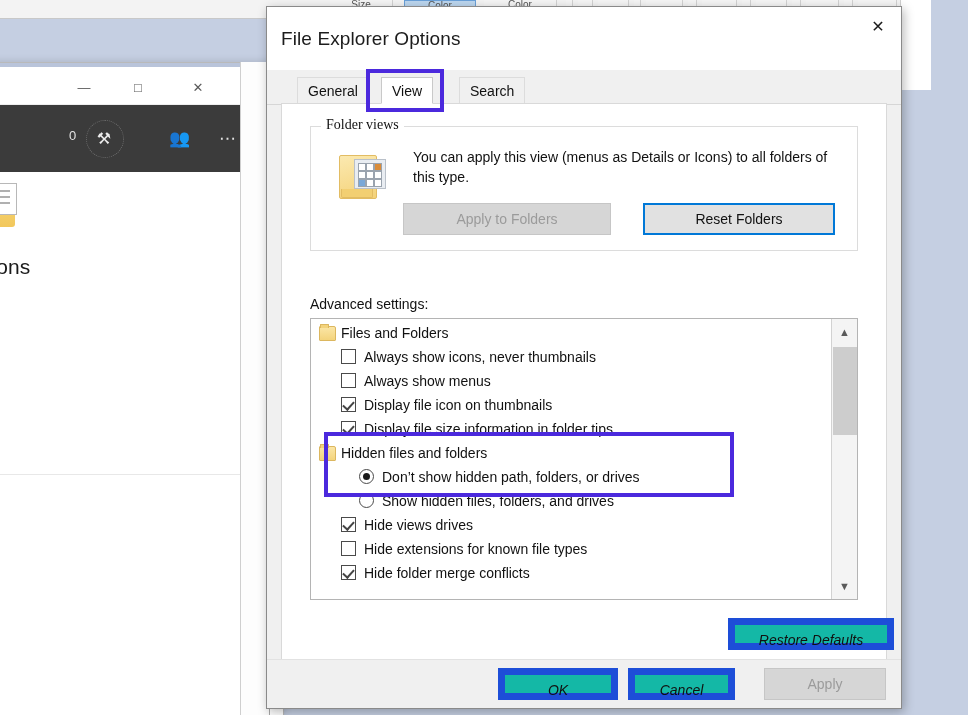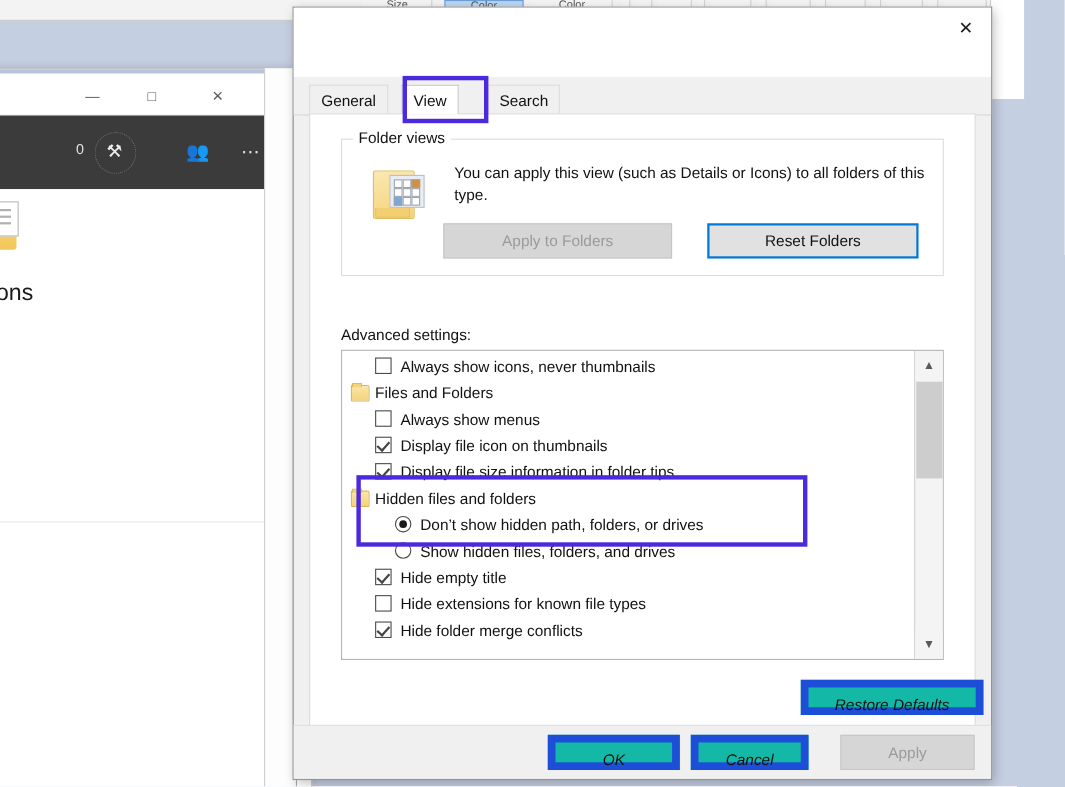--- a/index.html
+++ b/index.html
@@ -224,20 +224,21 @@
     top: 7px;
     height: 27px;
     padding: 0 10px;
     font-size: 14px;
     color: #111;
     line-height: 27px;
     box-sizing: border-box;
     background: #f0f0f0;
     border: 1px solid #dcdcdc;
     border-bottom: none;
+    margin-left: 16px;
   }
   .tab.active {
     background: #ffffff;
     border: 1px solid #c9c9c9;
     border-bottom: 1px solid #ffffff;
     z-index: 3;
   }
 
   .tabpage {
     position: absolute;
@@ -256,20 +257,21 @@
     border: 1px solid #dcdcdc;
     box-sizing: border-box;
   }
   .group-legend {
     position: absolute;
     left: 10px; top: -10px;
     background: #ffffff;
     padding: 0 5px;
     font-size: 14px;
     color: #111;
+    font-family: Liberation Serif, serif;
   }
 
   .fv-icon {
     position: absolute;
     left: 28px; top: 26px;
     width: 52px; height: 46px;
   }
   .fv-icon .back {
     position: absolute;
     left: 0; top: 2px;
@@ -535,20 +537,21 @@
     </div>
     <div class="bg-title-big">r Options</div>
 
   </div>
 
   <div class="bg-strip"></div>
 
   <div class="dialog">
 
     <div class="dlg-titlebar">
+      <div class="dlg-title">File Explorer Options</div>
       <div class="dlg-close">✕</div>
     </div>
 
     <div class="tabstrip">
       <div class="tab" style="left:14px;">General</div>
       <div class="tab active" style="left:98px;">View</div>
       <div class="tab" style="left:176px;">Search</div>
     </div>
 
     <div class="tabpage">
@@ -565,42 +568,42 @@
             <div class="cell" style="left:19px;top:3px;background:#d98c3a;"></div>
             <div class="cell" style="left:3px;top:11px;"></div>
             <div class="cell" style="left:11px;top:11px;"></div>
             <div class="cell" style="left:19px;top:11px;"></div>
             <div class="cell" style="left:3px;top:19px;background:#7aa8d8;"></div>
             <div class="cell" style="left:11px;top:19px;"></div>
             <div class="cell" style="left:19px;top:19px;"></div>
           </div>
         </div>
 
-        <div class="fv-text">You can apply this view (such as Details or Icons) to all folders of this type.</div>
+        <div class="fv-text">You can apply this view (menus as Details or Icons) to all folders of this type.</div>
 
         <div class="btn disabled btn-apply-folders">Apply to Folders</div>
         <div class="btn focus btn-reset-folders">Reset Folders</div>
       </div>
 
       <div style="position:absolute;left:28px;top:22px;width:548px;">
         <div class="adv-label">Advanced settings:</div>
 
         <div class="listbox">
           <div class="list-inner">
 
+            <div class="row group">
+              <span class="folder-mini"></span>
+              <span class="txt" style="margin-left:22px;">Files and Folders</span>
+            </div>
+
             <div class="row item">
               <span class="cbox"></span>
               <span class="txt">Always show icons, never thumbnails</span>
             </div>
 
-            <div class="row group">
-              <span class="folder-mini"></span>
-              <span class="txt" style="margin-left:22px;">Files and Folders</span>
-            </div>
-
             <div class="row item">
               <span class="cbox"></span>
               <span class="txt">Always show menus</span>
             </div>
 
             <div class="row item">
               <span class="cbox checked"></span>
               <span class="txt">Display file icon on thumbnails</span>
             </div>
 
@@ -620,21 +623,21 @@
               <span class="txt">Don’t show hidden path, folders, or drives</span>
             </div>
 
             <div class="row radio">
               <span class="rbox"></span>
               <span class="txt">Show hidden files, folders, and drives</span>
             </div>
 
             <div class="row item">
               <span class="cbox checked"></span>
-              <span class="txt">Hide empty title</span>
+              <span class="txt">Hide views drives</span>
             </div>
 
             <div class="row item">
               <span class="cbox"></span>
               <span class="txt">Hide extensions for known file types</span>
             </div>
 
             <div class="row item">
               <span class="cbox checked"></span>
               <span class="txt">Hide folder merge conflicts</span>

